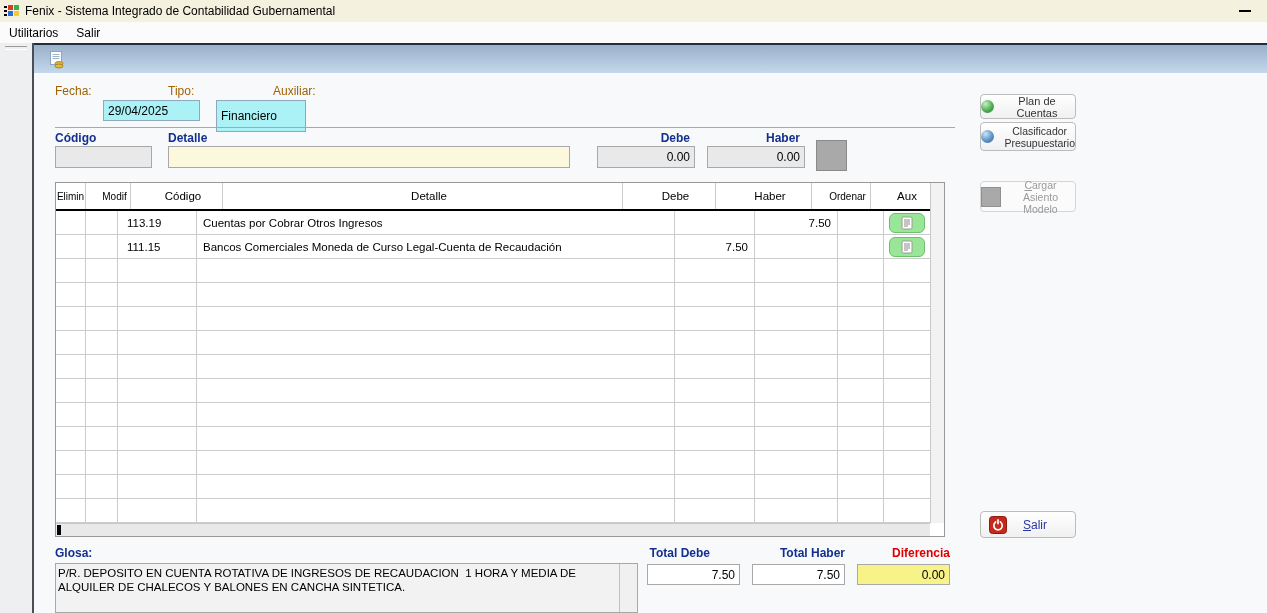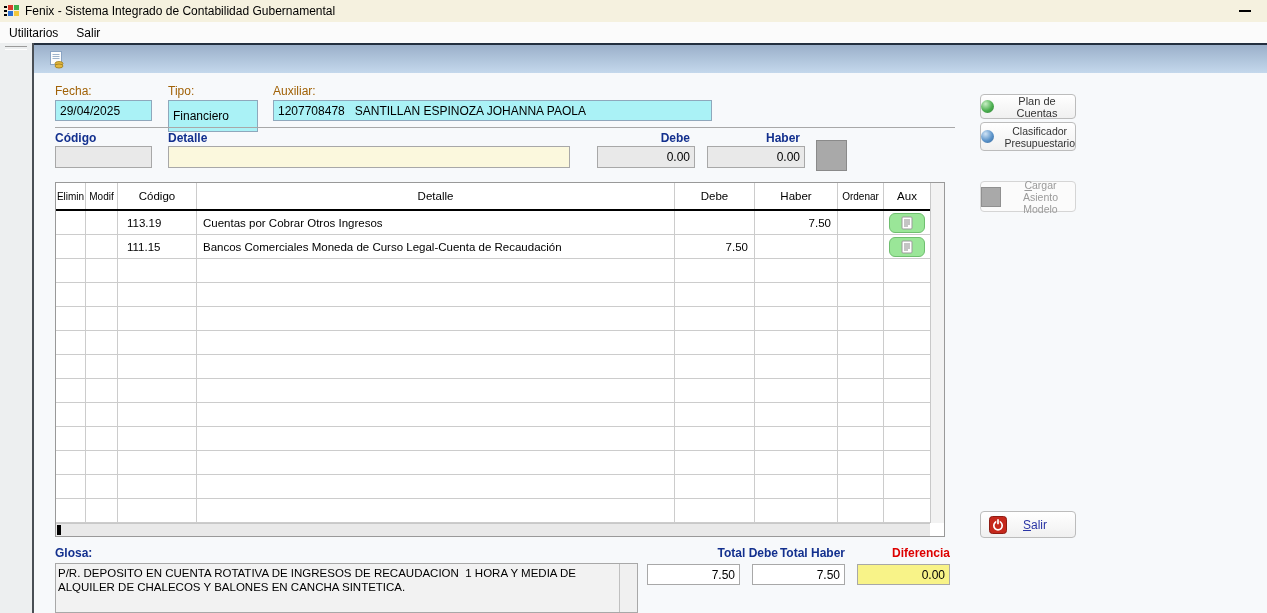--- a/index.html
+++ b/index.html
@@ -28,35 +28,35 @@
   
   .content-bg { position:absolute; left:34px; top:73px; width:1233px; height:540px; background:#f7f9fb; }
 
   .abs { position:absolute; }
   .lbl-blue { color:#a16207; font-size:12px; }
   .lbl-navy { color:#13308e; font-size:12px; font-weight:bold; }
   .lbl-red  { color:#dd0000; font-size:12px; font-weight:bold; }
   .tr { text-align:right; }
 
   .inp { position:absolute; border:1px solid #8fa8bc; background:#fff; font-family:inherit; font-size:12px; padding:0 4px; color:#000; }
-  .inp.cyan { background:#aaf2f6; }
+  .inp.cyan { background:#aaf2f6;margin-left:48px; }
   .inp.yellow { background:#fbf8dd; border-color:#a8a8a8; }
   .inp.gray { background:#e9e9e9; border-color:#a8a8a8; }
   .inp.white { border-color:#a8a8a8; }
   .inp.dif { background:#f8f388; border-color:#a8a8a8; }
   .inp.right { text-align:right; }
 
   .sep { position:absolute; height:1px; background:#a8a8a8; }
 
   .gray-square { position:absolute; left:816px; top:140px; width:31px; height:31px; background:#a9a9a9; border:1px solid #8a8a8a; }
 
   
   .grid { position:absolute; left:55px; top:182px; width:890px; height:355px; background:#fff; border:1px solid #999; }
   .grid-inner { position:absolute; left:0; top:0; right:14px; bottom:13px; overflow:hidden; }
-  .ghead { display:flex; height:28px; border-bottom:2px solid #000; background:#fff; align-items:flex-end; }
+  .ghead { display:flex; height:28px; border-bottom:2px solid #000; background:#fff; align-items:flex-end;gap:13px; }
   .ghead .cell { display:flex; align-items:center; justify-content:center; height:100%; font-size:11.5px; }
   .ghead .small { font-size:10px; }
   .trow { display:flex; height:24px; border-bottom:1px solid #ccc; background:#fff; align-items:stretch; }
   .cell { border-right:1px solid #ccc; overflow:hidden; white-space:nowrap; display:flex; align-items:center; font-size:11.5px; }
   .cEl { width:30px; } .cMo { width:32px; } .cCo { width:79px; } .cDe { flex:1; }
   .cDb { width:80px; } .cHa { width:83px; } .cOr { width:46px; } .cAx { width:46px; border-right:none; }
   .cCo.val { padding-left:9px; } .cDe.val { padding-left:6px; }
   .cDb.val,.cHa.val { justify-content:flex-end; padding-right:6px; }
   .cAx.val { justify-content:center; }
   .aux-btn { width:36px; height:20px; background:#9ae698; border:1px solid #6fbf6f; border-radius:6px; display:flex; align-items:center; justify-content:center; }
@@ -129,21 +129,20 @@
   </div>
 
   <div class="content-bg"></div>
 
   <div class="abs lbl-blue" style="left:55px; top:84px;">Fecha:</div>
   <div class="abs lbl-blue" style="left:168px; top:84px;">Tipo:</div>
   <div class="abs lbl-blue" style="left:273px; top:84px;">Auxiliar:</div>
 
   <input class="inp cyan" style="left: 55px; top: 100px; width: 97px; height: 21px;" value="29/04/2025">
   <input class="inp cyan" style="left: 168px; top: 100px; width: 90px; height: 32px;" value="Financiero">
-  <input class="inp cyan" style="left: 273px; top: 100px; width: 439px; height: 21px;" value="1207708478   SANTILLAN ESPINOZA JOHANNA PAOLA">
 
   <div class="sep" style="left:55px; top:127px; width:900px;"></div>
 
   <div class="abs lbl-navy" style="left:55px; top:131px;">Código</div>
   <div class="abs lbl-navy" style="left:168px; top:131px;">Detalle</div>
   <div class="abs lbl-navy tr" style="left:597px; top:131px; width:93px;">Debe</div>
   <div class="abs lbl-navy tr" style="left:707px; top:131px; width:93px;">Haber</div>
 
   <input class="inp gray" style="left: 55px; top: 146px; width: 97px; height: 22px;" value="">
   <input class="inp yellow" style="left: 168px; top: 146px; width: 402px; height: 22px;" value="">
@@ -375,21 +374,21 @@
       <span class="ukey">S</span><span>alir</span>
     </span>
   </button>
 
   <div class="abs lbl-navy" style="left:55px; top:546px;">Glosa:</div>
   <div class="glosa-box">
     <div class="glosa-text">P/R. DEPOSITO EN CUENTA ROTATIVA DE INGRESOS DE RECAUDACION  1 HORA Y MEDIA DE ALQUILER DE CHALECOS Y BALONES EN CANCHA SINTETICA.</div>
     <div class="glosa-vscroll"></div>
   </div>
 
-  <div class="abs lbl-navy tr" style="left:685px; top:546px; width:93px;">Total Debe</div>
+  <div class="abs lbl-navy tr" style="left:617px; top:546px; width:93px;">Total Debe</div>
   <div class="abs lbl-navy tr" style="left:752px; top:546px; width:93px;">Total Haber</div>
   <div class="abs lbl-red tr" style="left:857px; top:546px; width:93px;">Diferencia</div>
 
   <input class="inp white right" style="left: 647px; top: 564px; width: 93px; height: 21px;" value="7.50">
   <input class="inp white right" style="left: 752px; top: 564px; width: 93px; height: 21px;" value="7.50">
   <input class="inp dif right" style="left: 857px; top: 564px; width: 93px; height: 21px;" value="0.00">
 
 </div>
 
 </body></html>

